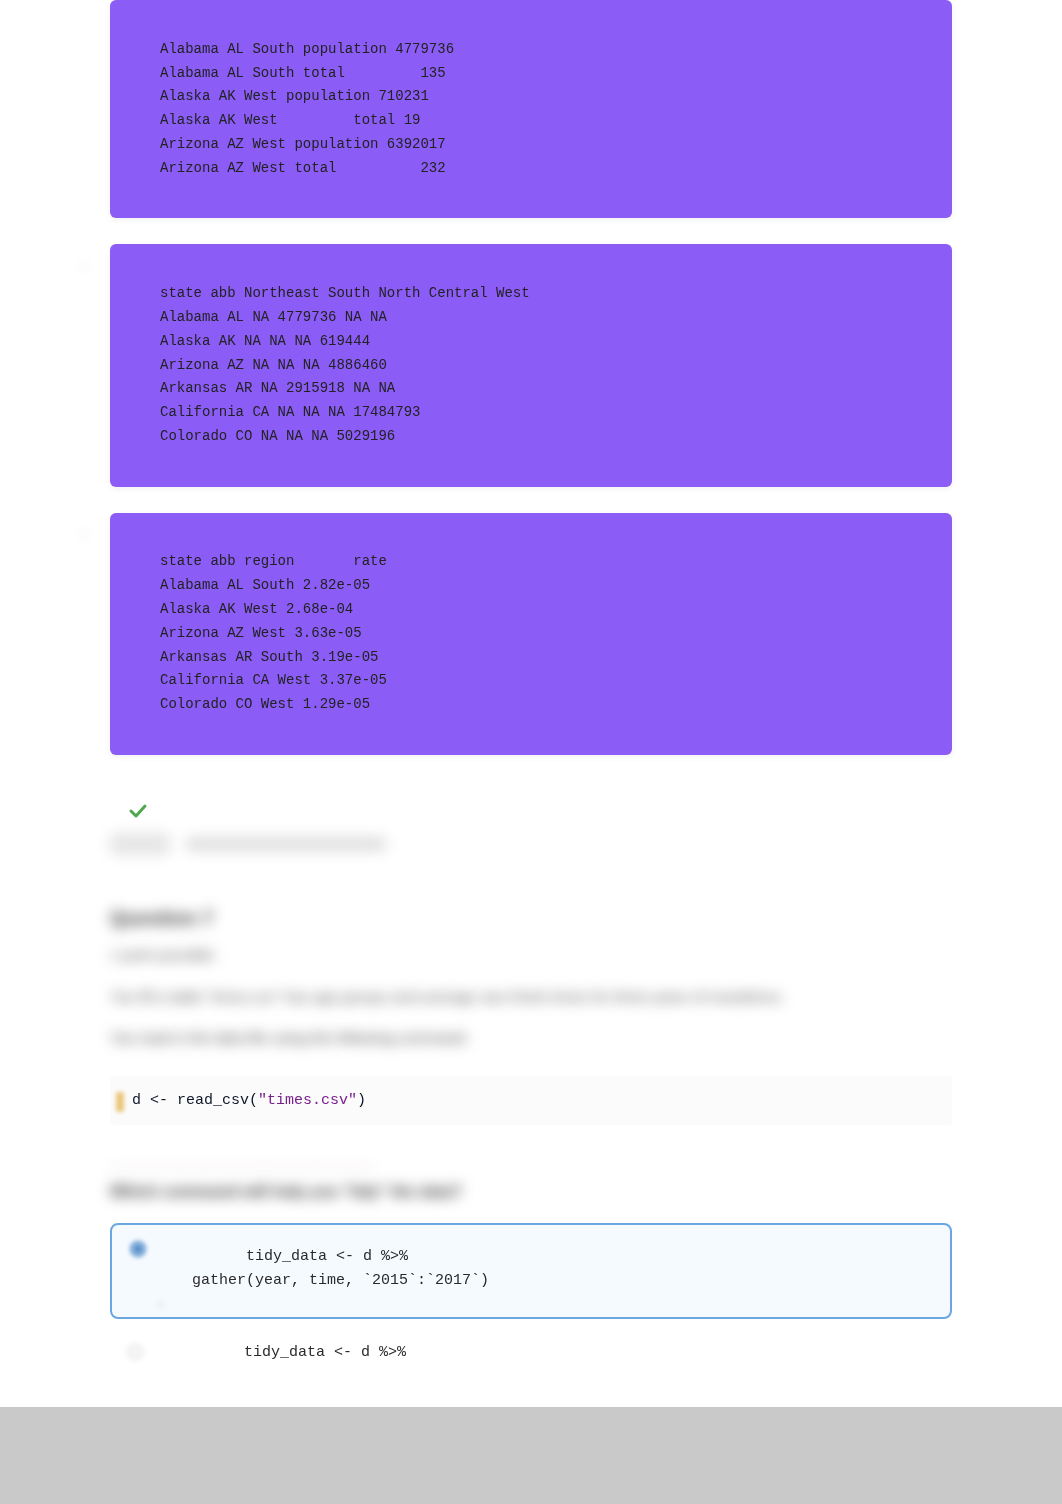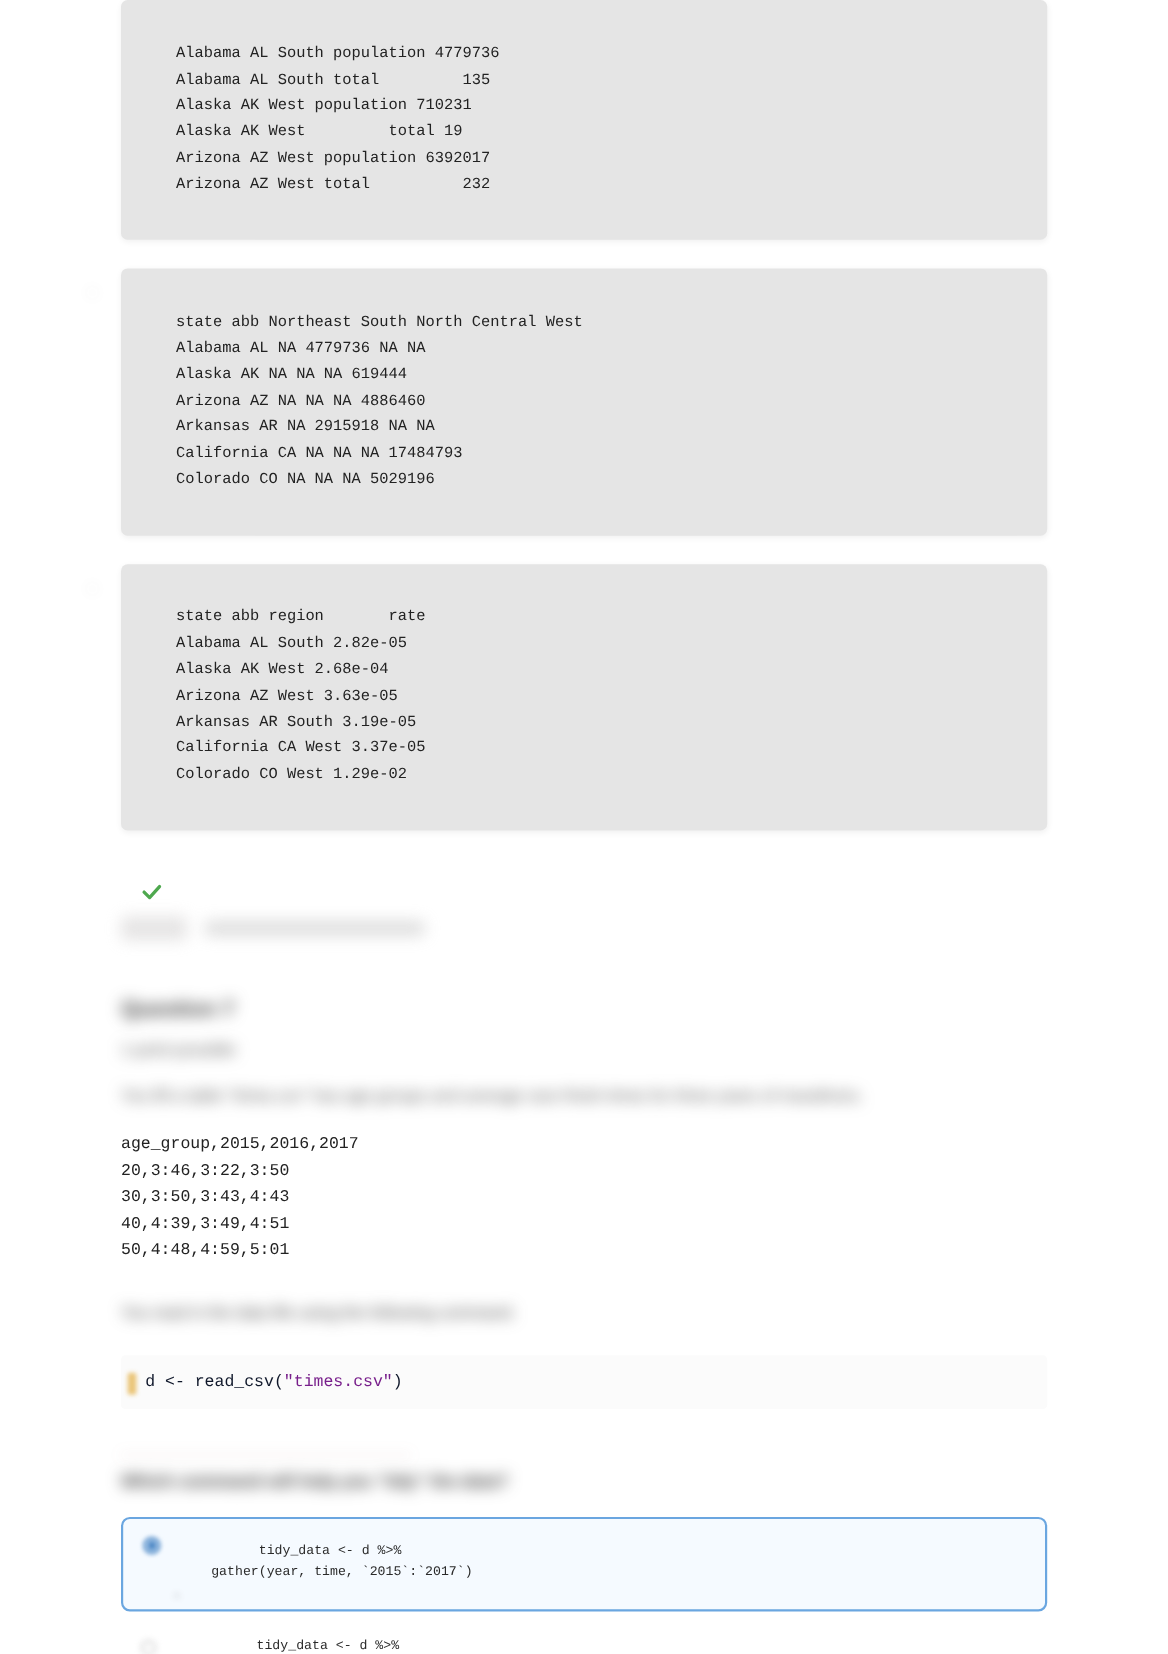--- a/index.html
+++ b/index.html
@@ -13,21 +13,21 @@
     .page {
       width: 1062px;
       background: #ffffff;
       position: relative;
       padding-bottom: 40px;
     }
     .content-pad {
       padding: 0 110px;
     }
     .code-output-block {
-      background: #e5e5e5;
+      background: #8b5cf6;
       border-radius: 6px;
       box-shadow: 0 2px 6px rgba(0,0,0,0.06);
       margin-bottom: 26px;
       padding: 14px 30px 14px 50px;
       font-family: SFMono-Regular, Consolas, "Liberation Mono", Menlo, monospace;
       font-size: 14px;
       line-height: 1.7;
       color: #222;
       white-space: pre;
     }
@@ -148,21 +148,21 @@
       top: 16px;
       width: 16px;
       height: 16px;
       border-radius: 50%;
       background: radial-gradient(circle, #4d88c6 0%, #4d88c6 45%, #bcd5ee 46%, #bcd5ee 100%);
       border: 2px solid #4d88c6;
       filter: blur(2px);
     }
     .answer-code {
       font-family: SFMono-Regular, Consolas, "Liberation Mono", Menlo, monospace;
-      font-size: 12px;
+      font-size: 15px;
       line-height: 1.6;
       color: #2a2a2a;
       text-align: left;
       white-space: pre;
       padding-left: 58px;
     }
     .answer-box-plain {
       padding: 4px 22px 2px 22px;
       position: relative;
     }
@@ -219,45 +219,40 @@
 
     <div class="code-output-wrapper">
       <span class="blurred-label">○</span>
       <div class="code-output-block">
 <span>state abb region       rate</span>
 <span>Alabama AL South 2.82e-05</span>
 <span>Alaska AK West 2.68e-04</span>
 <span>Arizona AZ West 3.63e-05</span>
 <span>Arkansas AR South 3.19e-05</span>
 <span>California CA West 3.37e-05</span>
-<span>Colorado CO West 1.29e-02</span>
+<span>Colorado CO West 1.29e-05</span>
       </div>
     </div>
 
     <div class="check-row">
       <span class="check-icon">
         <svg width="20" height="20" viewBox="0 0 20 20">
             <path d="M3 10 L8 15 L17 5" stroke="#4ea84e" stroke-width="3" fill="none" stroke-linecap="round" stroke-linejoin="round"></path>
           </svg>
       </span>
     </div>
 
     <div class="blurred-bar">
       <span class="blur-pill"></span><span class="blur-text-after"></span>
     </div>
 
     <h3 class="section-heading">Question 7</h3>
     <div class="blurred-paragraph">1 point possible</div>
     <div class="blurred-paragraph">You fill a table "times.csv" has age groups and average race finish times for three years of marathons.</div>
 
-    <div class="csv-block">age_group,2015,2016,2017
-20,3:46,3:22,3:50
-30,3:50,3:43,4:43
-40,4:39,3:49,4:51
-50,4:48,4:59,5:01</div>
 
     <div class="blurred-line">You read in the data file using the following command.</div>
 
     <div class="code-block">
       <span class="gutter-marker"></span>
       <span class="code-r">d &lt;- read_csv(</span><span class="code-str">"times.csv"</span><span class="code-r">)</span>
     </div>
 
     <div class="blurred-span-line"> .............................................</div>
 

